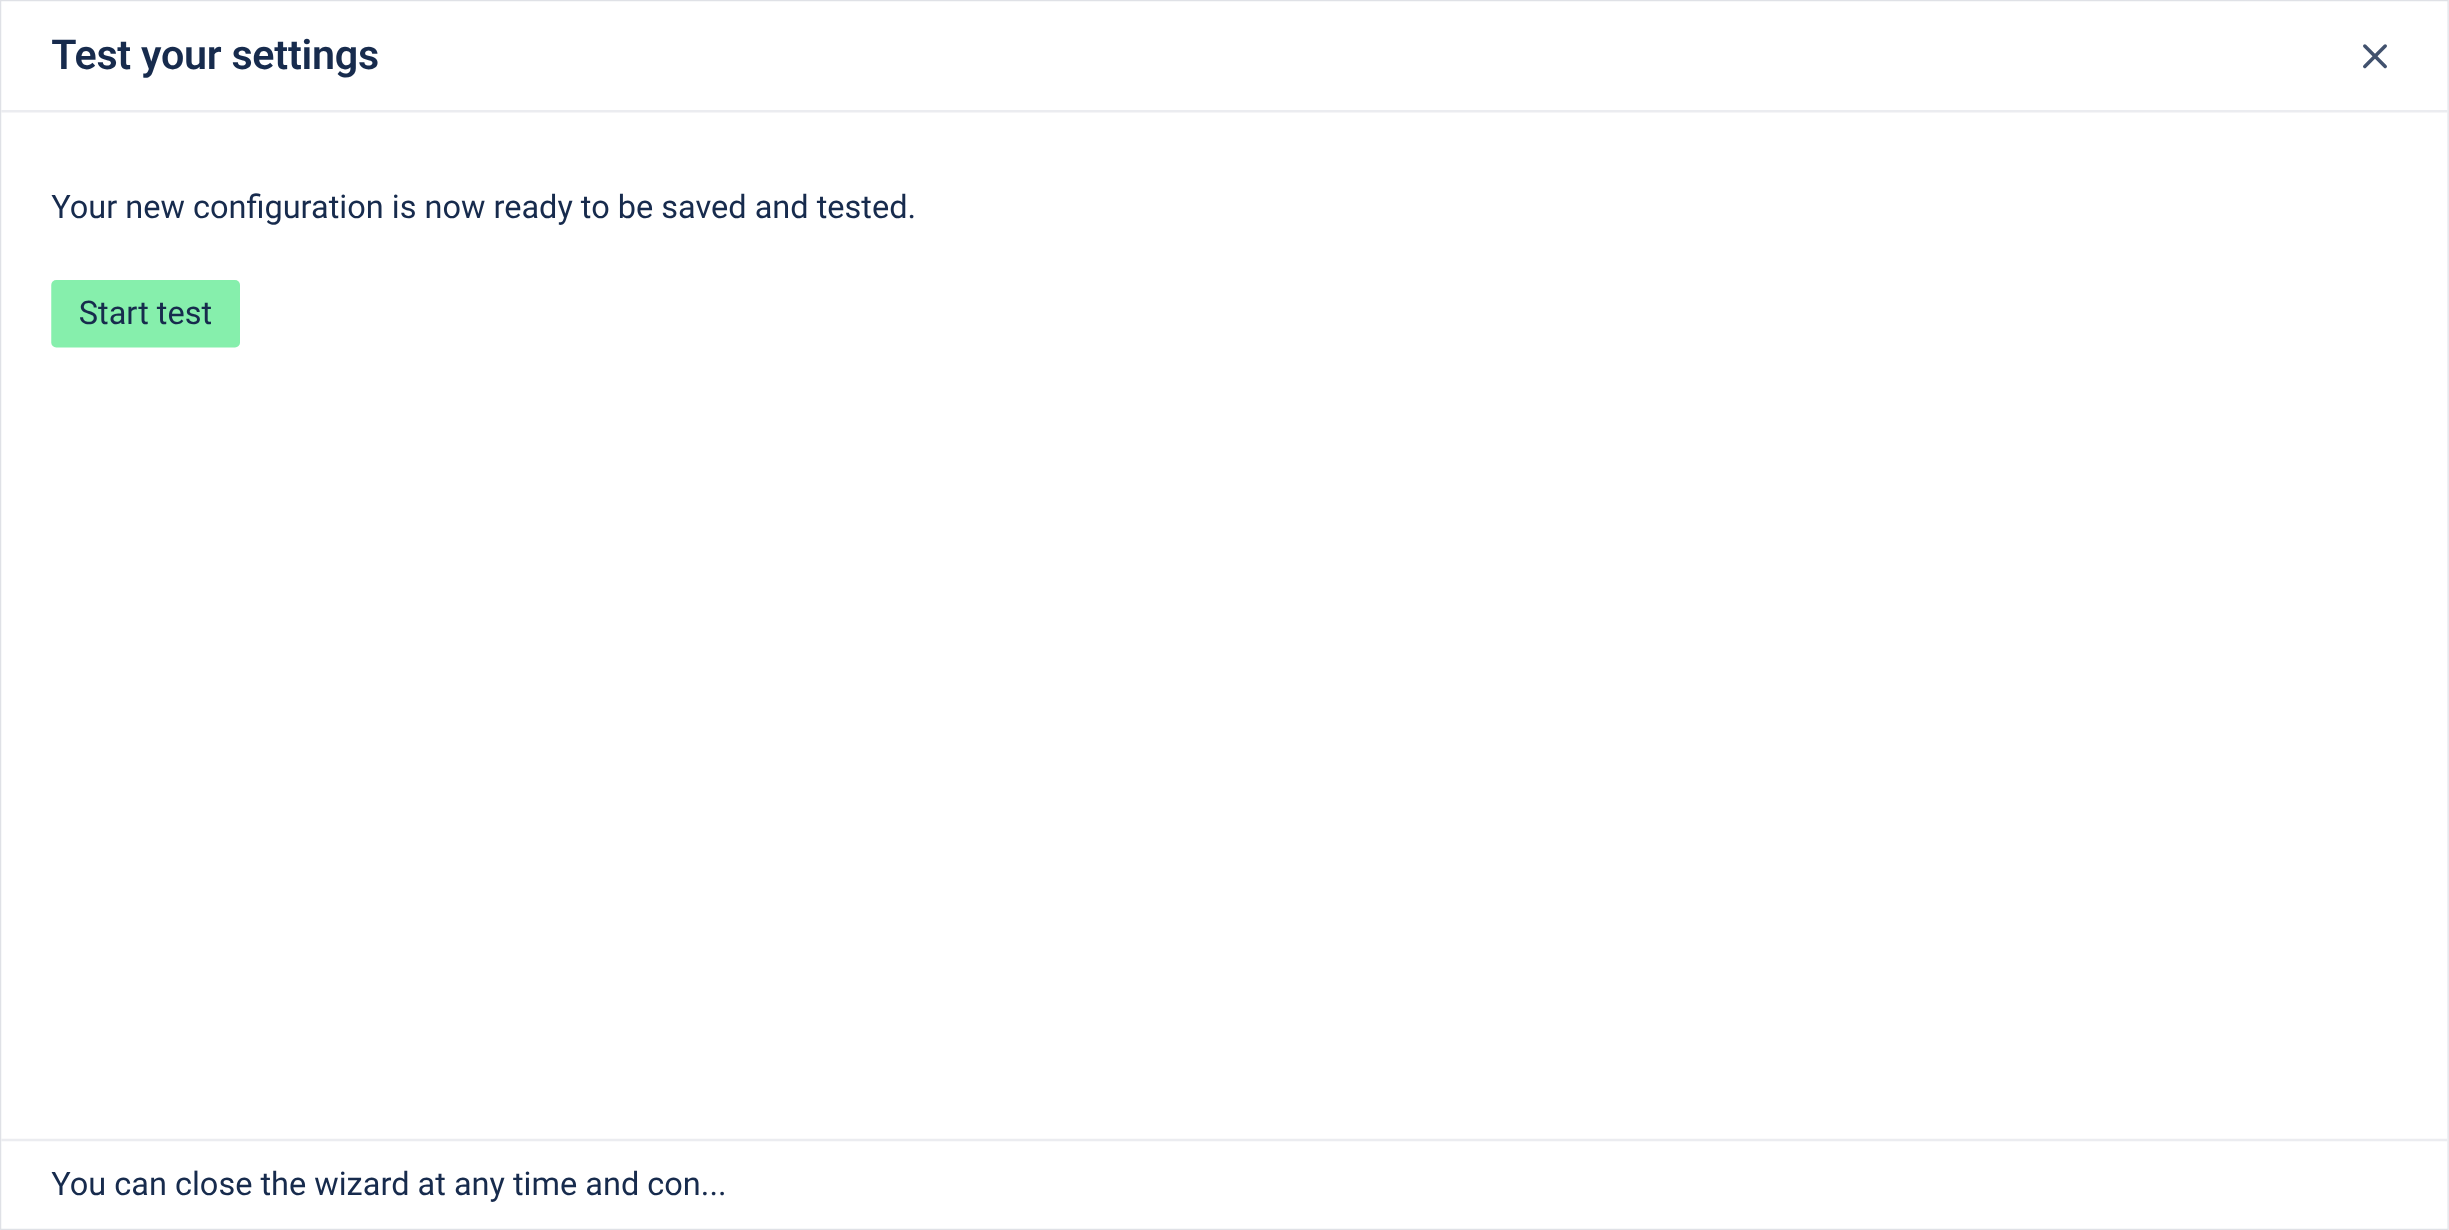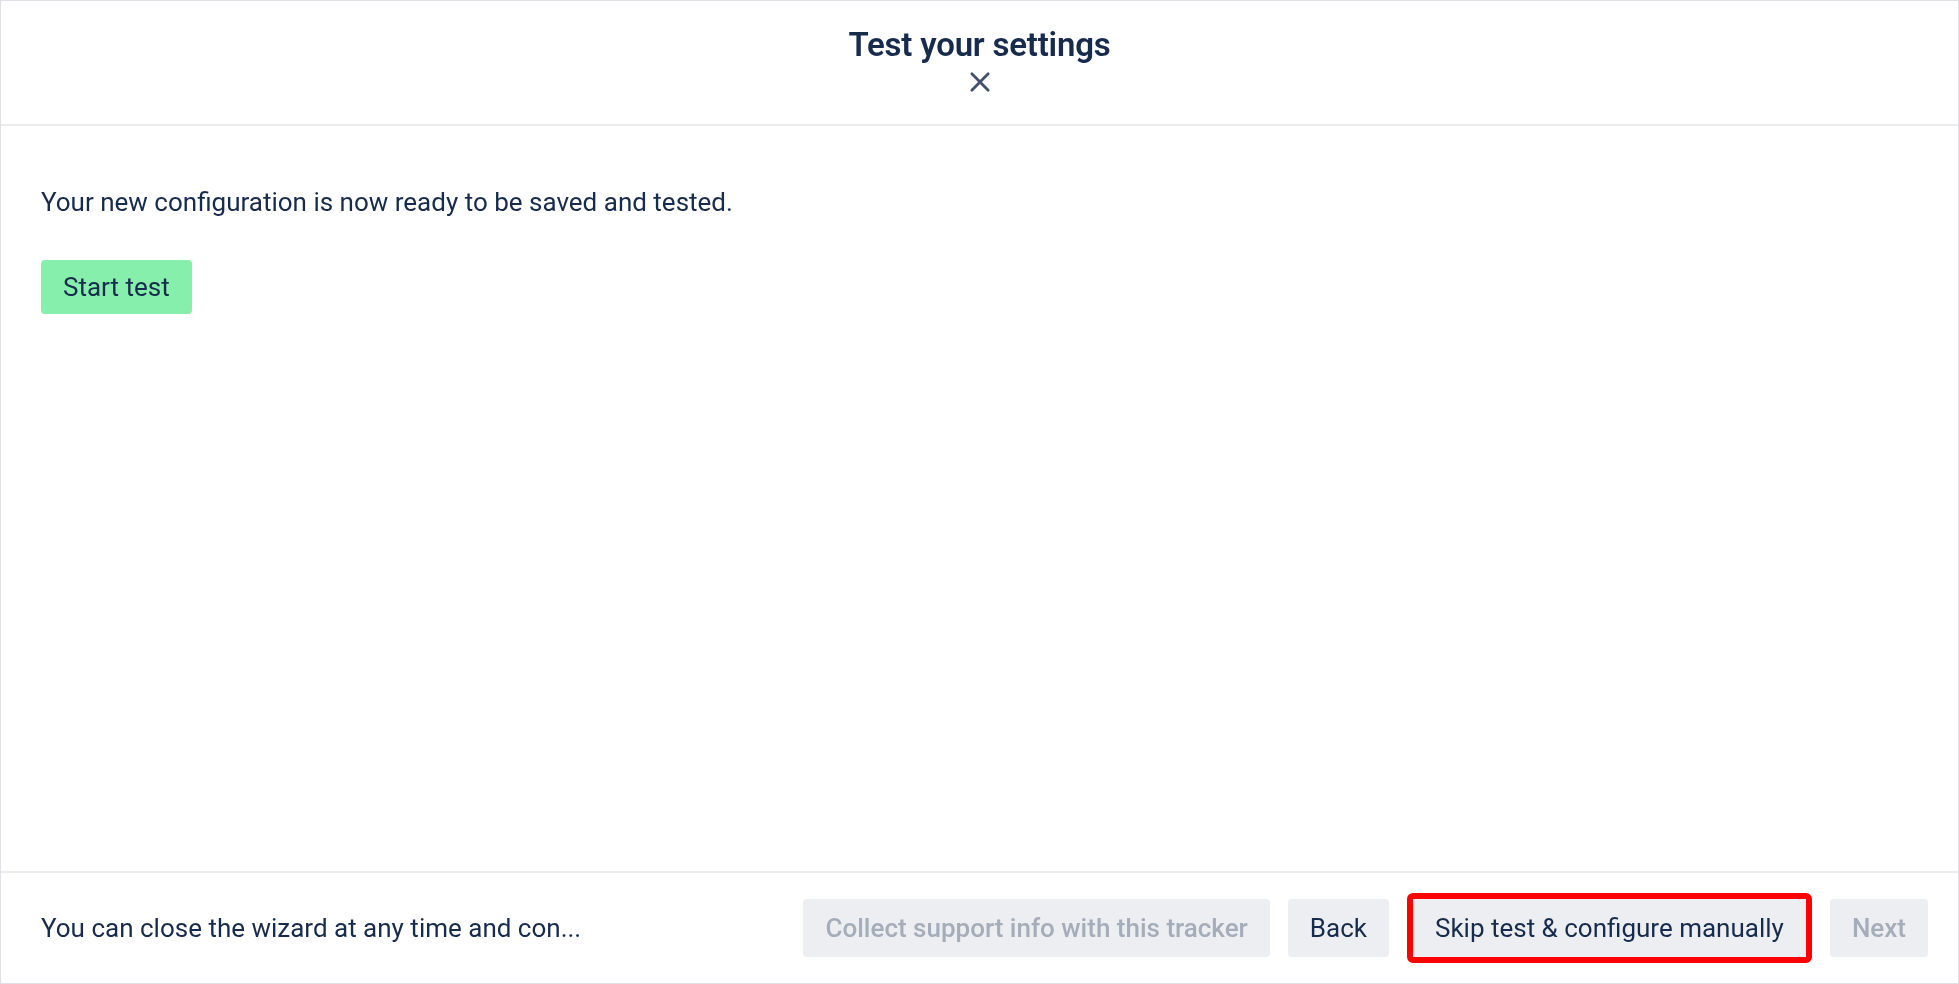--- a/index.html
+++ b/index.html
@@ -23,21 +23,20 @@
       display: flex;
       flex-direction: column;
       position: relative;
     }
     .dialog-header {
       display: flex;
       align-items: center;
       justify-content: space-between;
       padding: 24px 40px 24px 40px;
       border-bottom: 2px solid #EBECF0;
-      flex-direction: column;
     }
     .dialog-title {
       font-size: 33px;
       font-weight: 600;
       color: #172B4D;
       letter-spacing: -0.2px;
     }
     .close-btn {
       background: transparent;
       border: none;
@@ -145,23 +144,15 @@
     </button>
   </div>
 
   <div class="dialog-body">
     <p class="body-text">Your new configuration is now ready to be saved and tested.</p>
     <button class="start-btn">Start test</button>
   </div>
 
   <div class="dialog-footer">
     <div class="footer-note">You can close the wizard at any time and con...</div>
-    <div class="footer-actions">
-      <button class="btn btn-disabled">Collect support info with this tracker</button>
-      <button class="btn btn-secondary">Back</button>
-      <span class="btn-highlight-wrap">
-        <button class="btn btn-secondary">Skip test &amp; configure manually</button>
-      </span>
-      <button class="btn btn-disabled">Next</button>
-    </div>
   </div>
 
 </div>
 
 </body></html>

